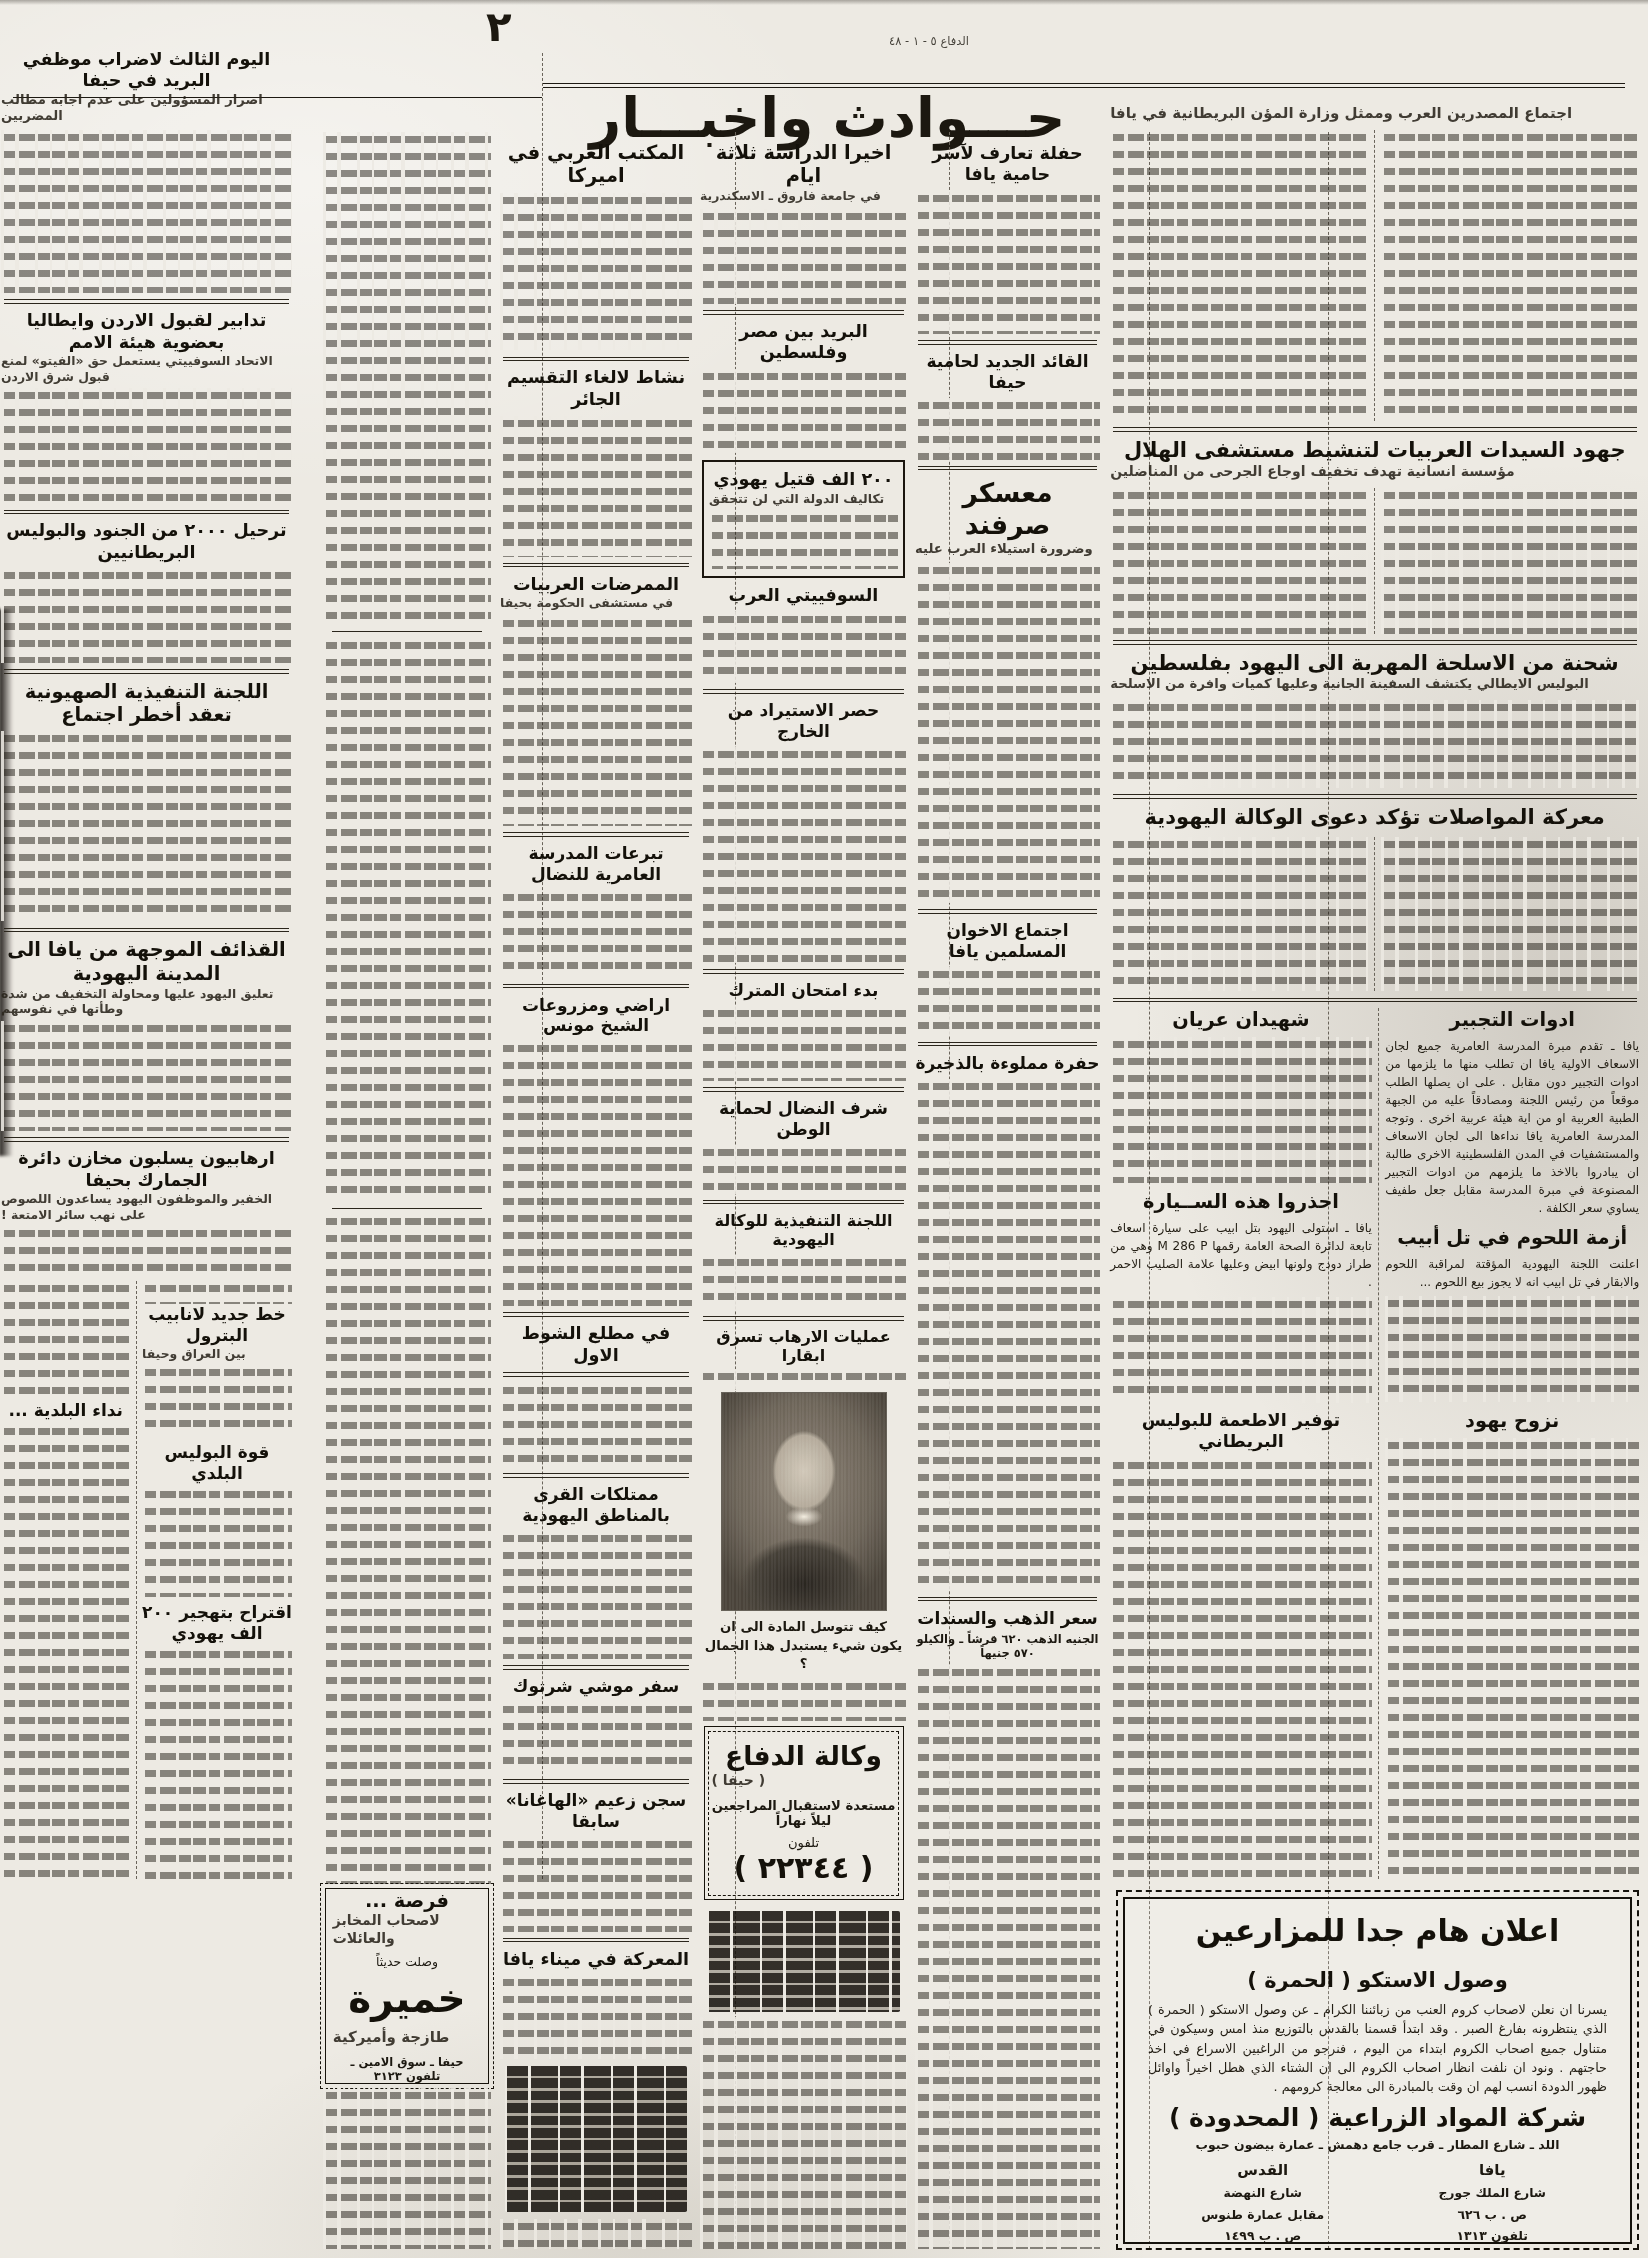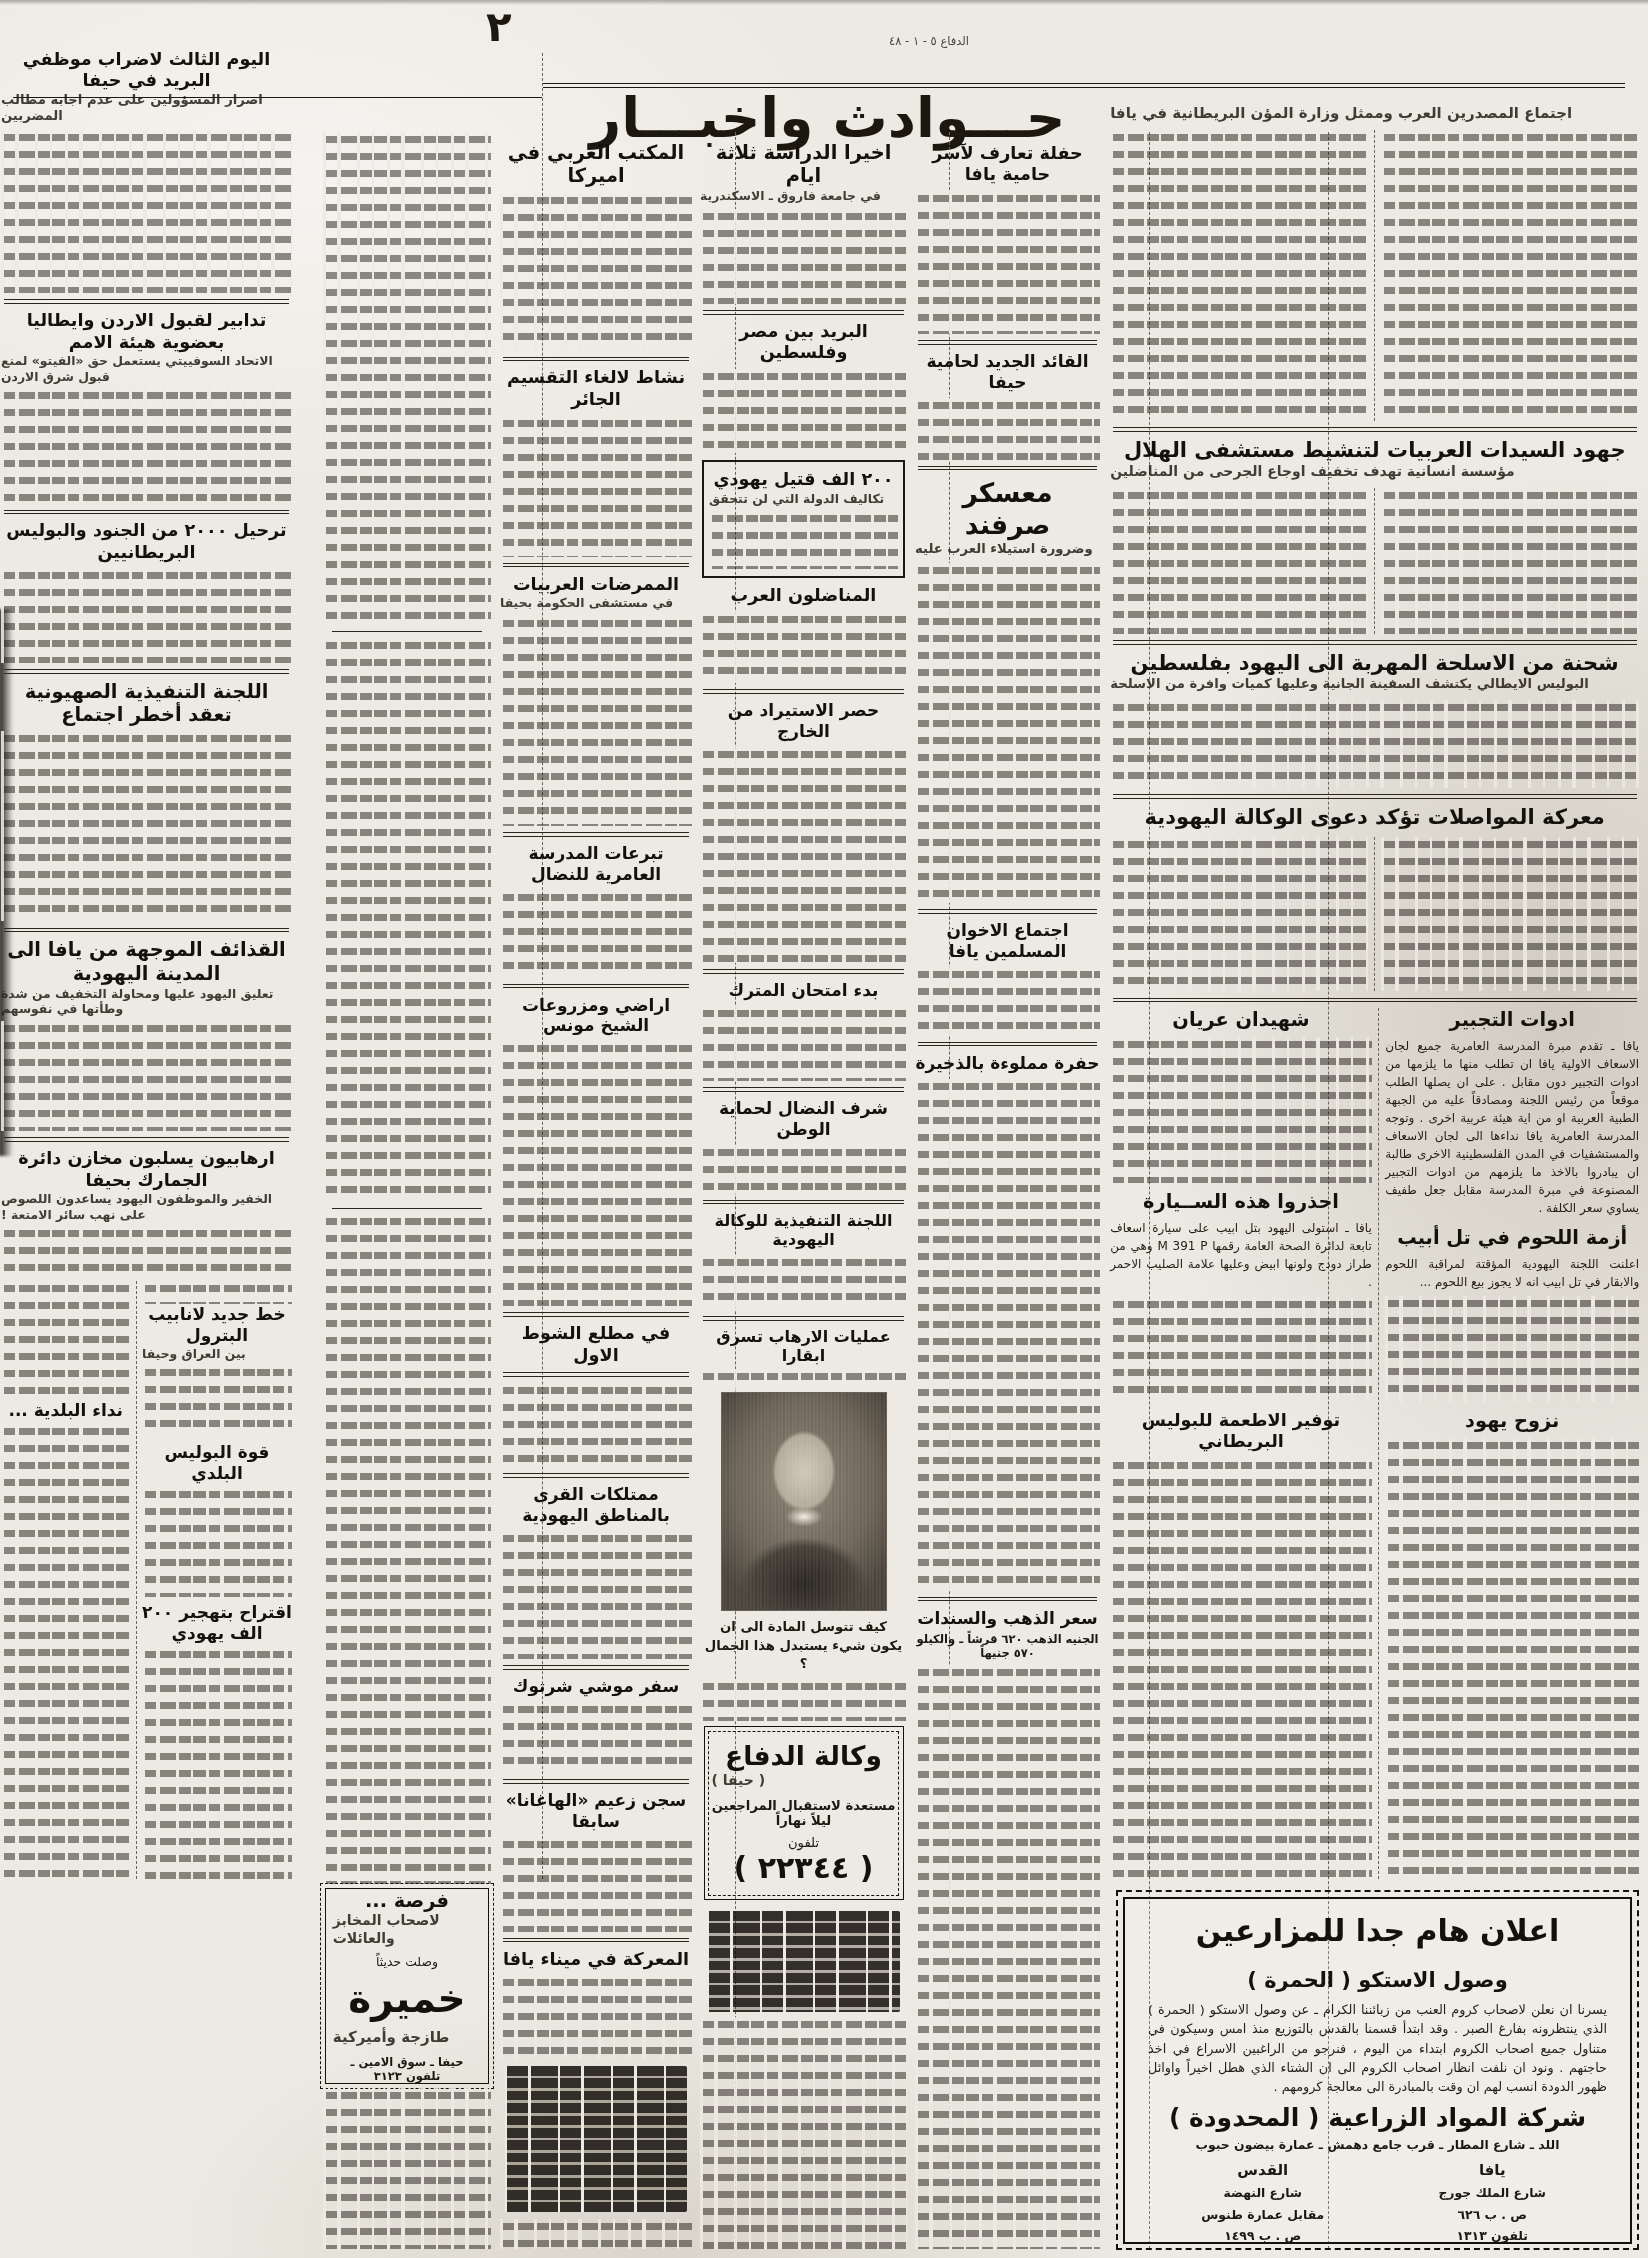--- a/index.html
+++ b/index.html
@@ -198,21 +198,21 @@
     <div class="sub s14">في جامعة فاروق ـ الاسكندرية</div>
     <div class="nz" style="height:95px;margin-top:5.3px"></div>
     <div class="hr"></div>
     <div class="hl h20">البريد بين مصر وفلسطين</div>
     <div class="nz" style="height:84px;margin-top:5.3px"></div>
     <div class="box-200k">
       <div class="hl h20">٢٠٠ الف قتيل يهودي</div>
       <div class="sub s14">تكاليف الدولة التي لن تتحقق</div>
       <div class="nz" style="height:58px;margin-top:5.3px"></div>
     </div>
-    <div class="hl h20">المناضلون العرب</div>
+    <div class="hl h20">السوفييتي العرب</div>
     <div class="nz" style="height:71px;margin-top:5.3px"></div>
     <div class="hr"></div>
     <div class="hl h19">حصر الاستيراد من الخارج</div>
     <div class="nz" style="height:216px;margin-top:5.3px"></div>
     <div class="hr"></div>
     <div class="hl h19">بدء امتحان المترك</div>
     <div class="nz" style="height:75px;margin-top:5.3px"></div>
     <div class="hr"></div>
     <div class="hl h19">شرف النضال لحماية الوطن</div>
     <div class="nz" style="height:49px;margin-top:5.3px"></div>
@@ -293,21 +293,21 @@
         <div class="hl h22" style="margin-top:8.8px">أزمة اللحوم في تل أبيب</div>
         <div class="bodytext" style="margin-top:5.3px">اعلنت اللجنة اليهودية المؤقتة لمراقبة اللحوم والابقار في تل ابيب انه لا يجوز بيع اللحوم ...</div>
         <div class="nz" style="height:106px;margin-top:5.3px"></div>
         <div class="hl h22" style="margin-top:7px">نزوح يهود</div>
         <div class="nz flexfill" style="margin-top:5.3px"></div>
       </div>
       <div style="display:flex;flex-direction:column;flex:1;padding-right:6.2px">
         <div class="hl h22">شهيدان عريان</div>
         <div class="nz" style="height:146px;margin-top:5.3px"></div>
         <div class="hl h22" style="margin-top:7px">احذروا هذه الســيارة</div>
-        <div class="bodytext" style="margin-top:5.3px">يافا ـ استولى اليهود بتل ابيب على سيارة اسعاف تابعة لدائرة الصحة العامة رقمها M 391 P وهي من طراز دودج ولونها ابيض وعليها علامة الصليب الاحمر .</div>
+        <div class="bodytext" style="margin-top:5.3px">يافا ـ استولى اليهود بتل ابيب على سيارة اسعاف تابعة لدائرة الصحة العامة رقمها M 286 P وهي من طراز دودج ولونها ابيض وعليها علامة الصليب الاحمر .</div>
         <div class="nz" style="height:106px;margin-top:5.3px"></div>
         <div class="hl h20" style="margin-top:7px">توفير الاطعمة للبوليس البريطاني</div>
         <div class="nz flexfill" style="margin-top:5.3px"></div>
       </div>
     </div>
   </div>
 
   <div class="ad-box" style="right:16px;top:1897px;width:459px;height:318px">
     <div class="hl h34">اعلان هام جدا للمزارعين</div>
     <div class="hl h24" style="margin-top:18px">وصول الاستكو ( الحمرة )</div>

